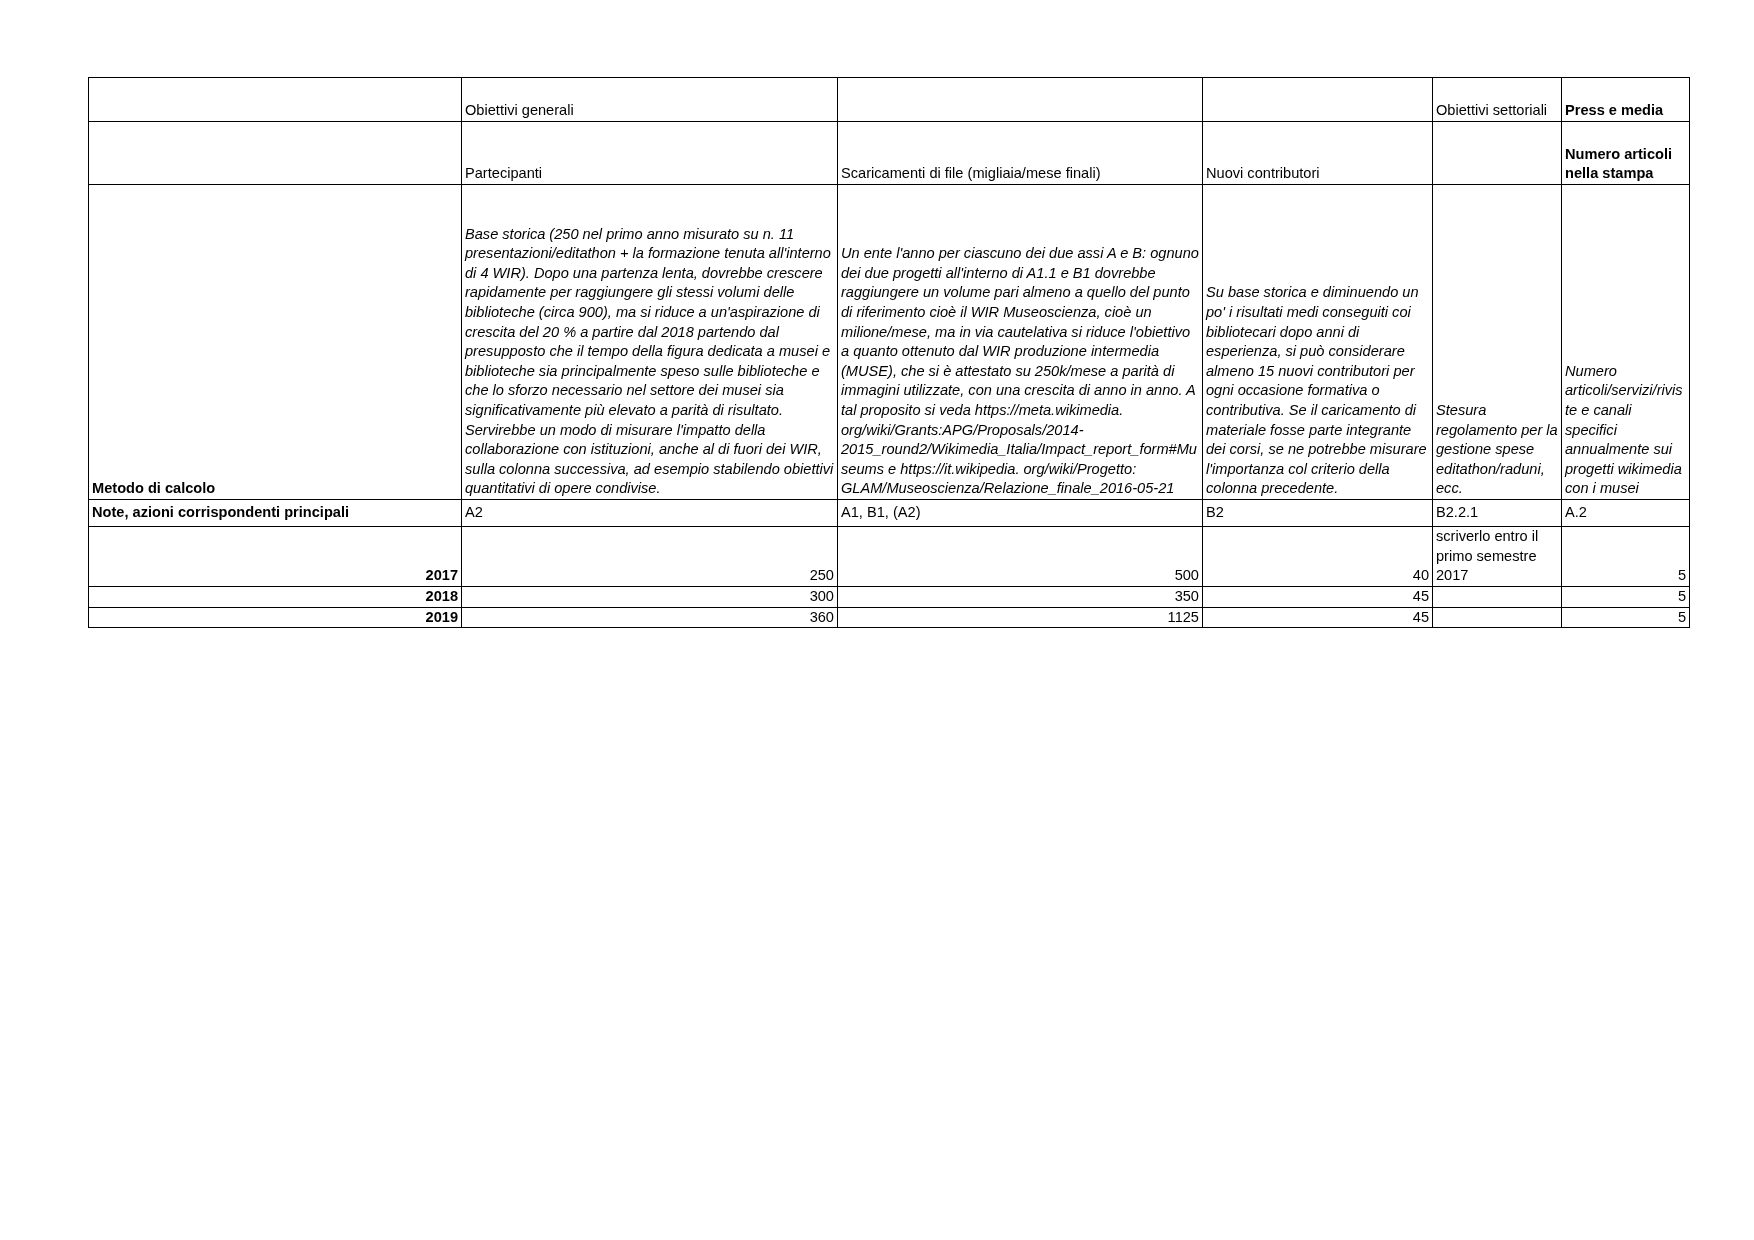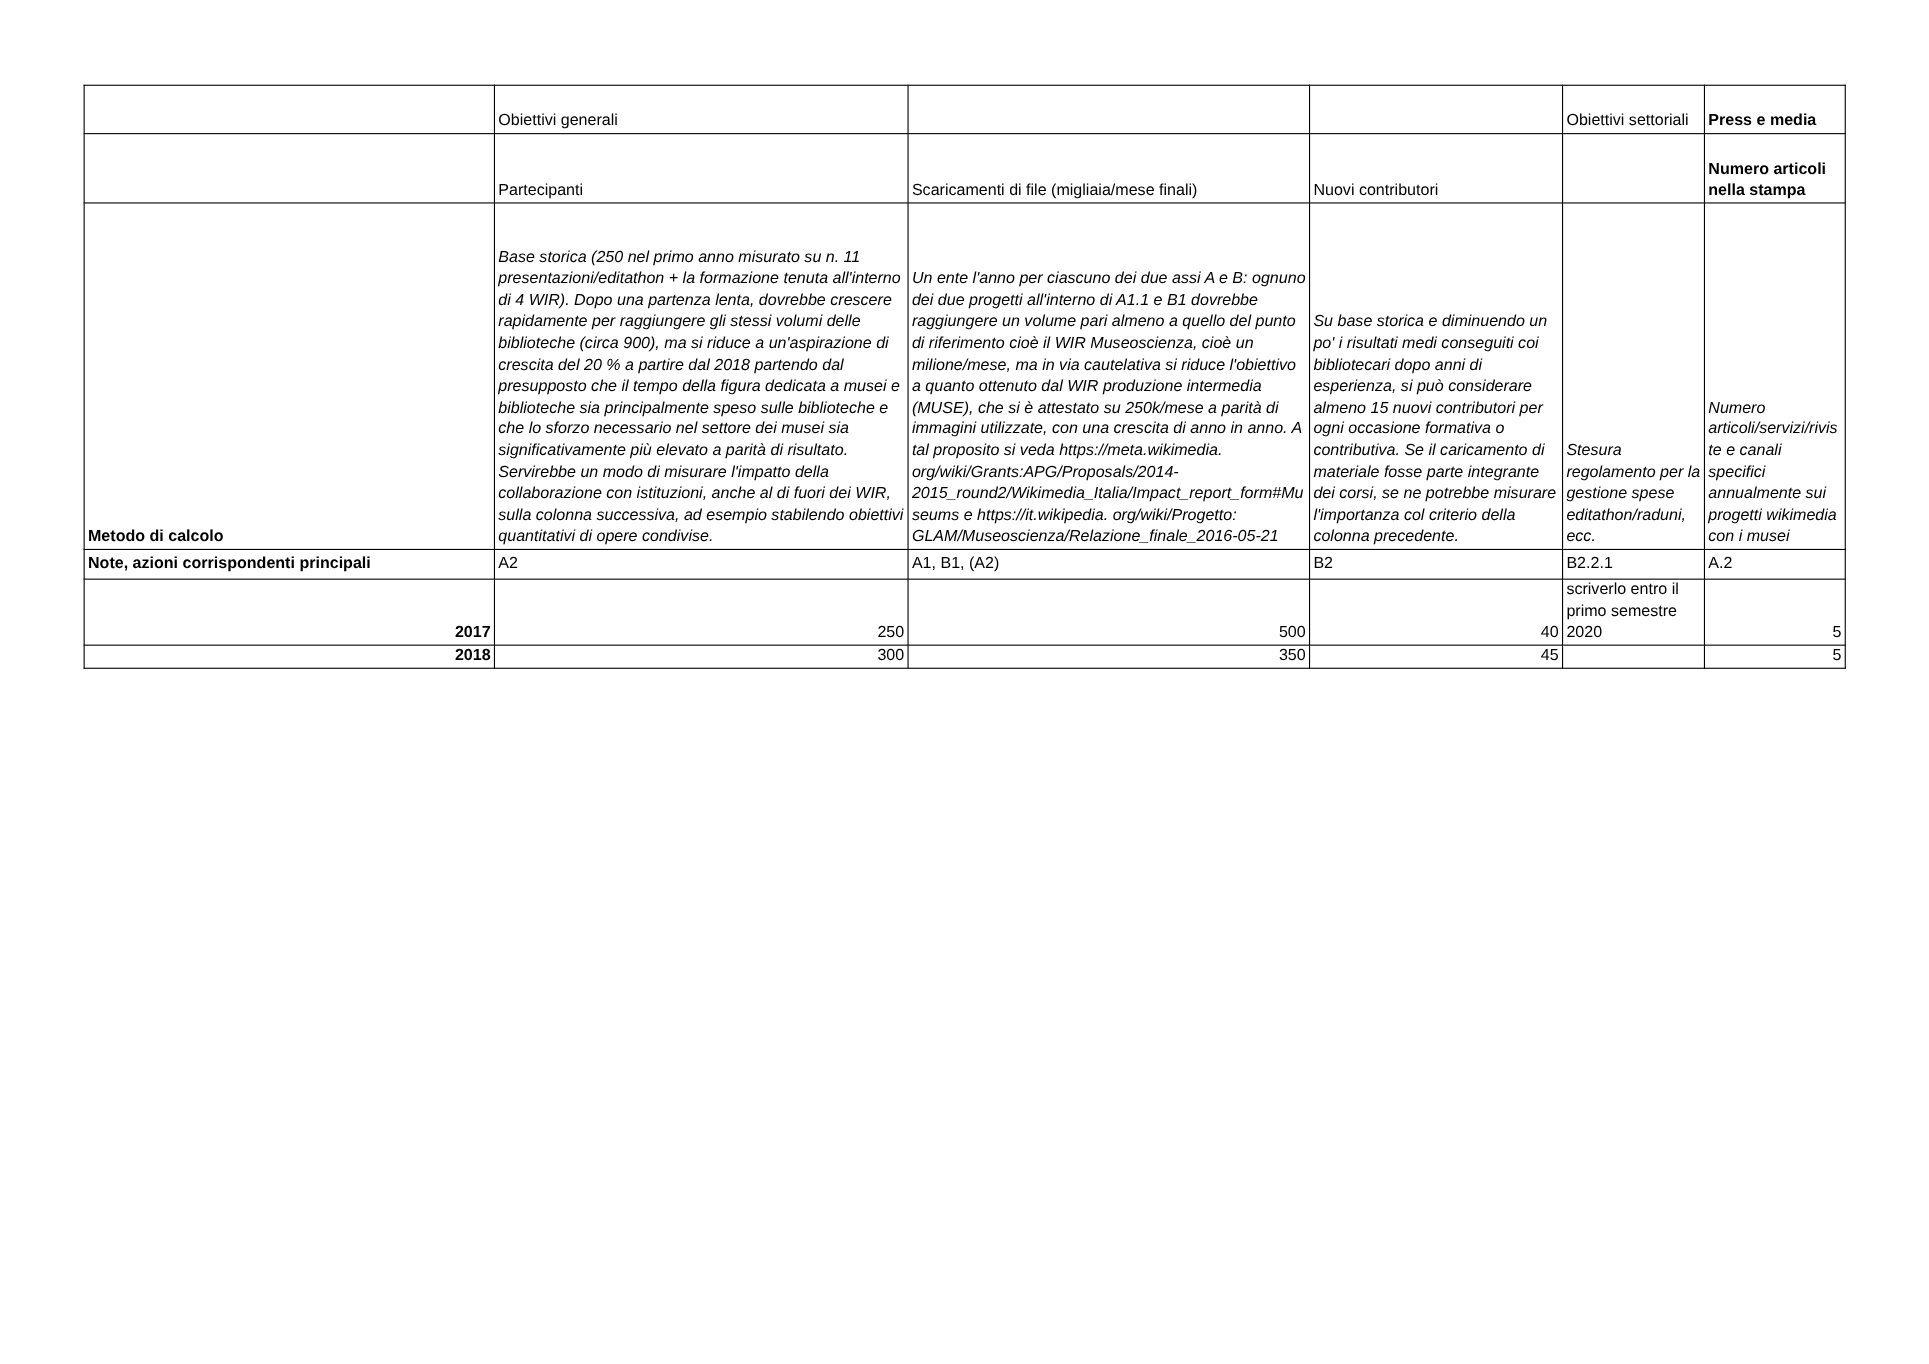--- a/index.html
+++ b/index.html
@@ -1,18 +1,18 @@
 <!DOCTYPE html>
 <html><head>
 <meta charset="utf-8">
 <style>
   html, body { margin:0; padding:0; background:#ffffff; }
   body { width:1754px; height:1240px; position:relative; overflow:hidden;
          font-family:"Liberation Sans", sans-serif; color:#000; }
-  table.sheet { position:absolute; left:76px; top:77px; border-collapse:collapse;
+  table.sheet { position:absolute; left:88px; top:77px; border-collapse:collapse;
                 table-layout:fixed; width:1601px; }
   table.sheet td { border:1.5px solid #000; padding:0 3px; vertical-align:bottom;
                    font-size:14.6px; line-height:19.6px; overflow:hidden; word-wrap:break-word; }
   .b { font-weight:bold; }
   .r { text-align:right;margin-left:48px; }
   .c { text-align:left; }
   .thick-top td { border-top:3px solid #000; }
   .row-h1 { height:44px; }
   .row-h2 { height:63px; }
   .row-metodo { height:315px; }
@@ -69,27 +69,35 @@
     <td style="vertical-align:middle">B2</td>
     <td style="vertical-align:middle">B2.2.1</td>
     <td style="vertical-align:middle">A.2</td>
   </tr>
 
   <tr class="row-y1">
     <td class="b r">2017</td>
     <td class="r">250</td>
     <td class="r">500</td>
     <td class="r">40</td>
-    <td>scriverlo entro il primo semestre 2020</td>
+    <td>scriverlo entro il primo semestre 2017</td>
     <td class="r">5</td>
   </tr>
 
   <tr class="row-y thick-top">
     <td class="b r">2018</td>
     <td class="r">300</td>
     <td class="r">350</td>
     <td class="r">45</td>
     <td></td>
     <td class="r">5</td>
   </tr>
 
+  <tr class="row-y">
+    <td class="b r">2019</td>
+    <td class="r">360</td>
+    <td class="r">1125</td>
+    <td class="r">45</td>
+    <td></td>
+    <td class="r">5</td>
+  </tr>
 </tbody>
   </table>
 
 </body></html>

